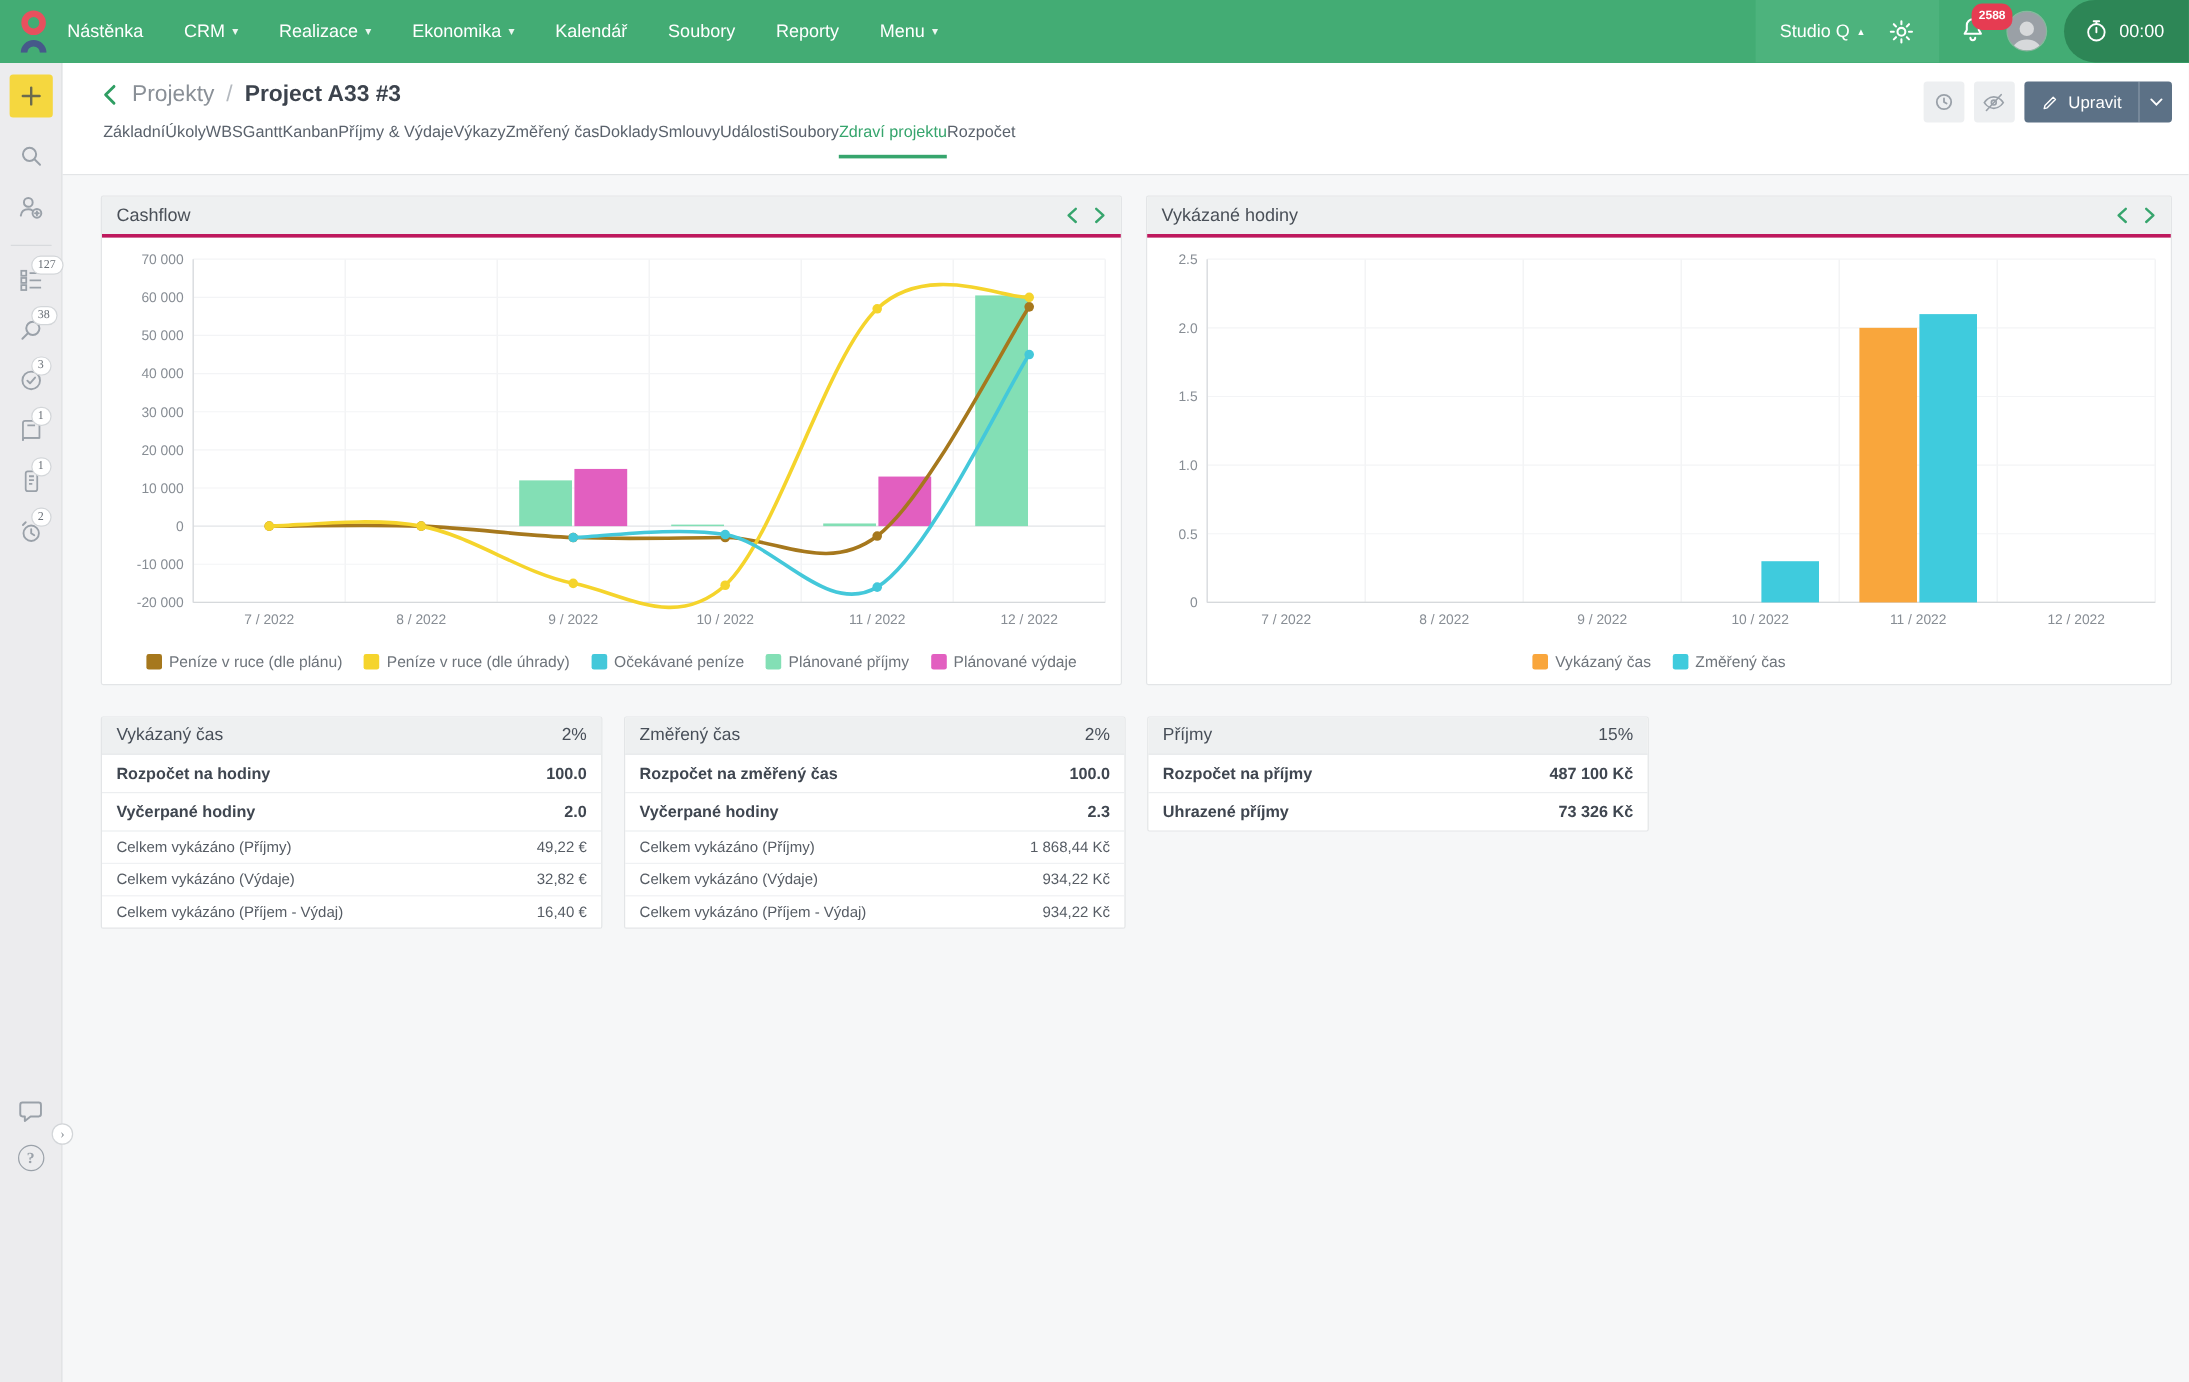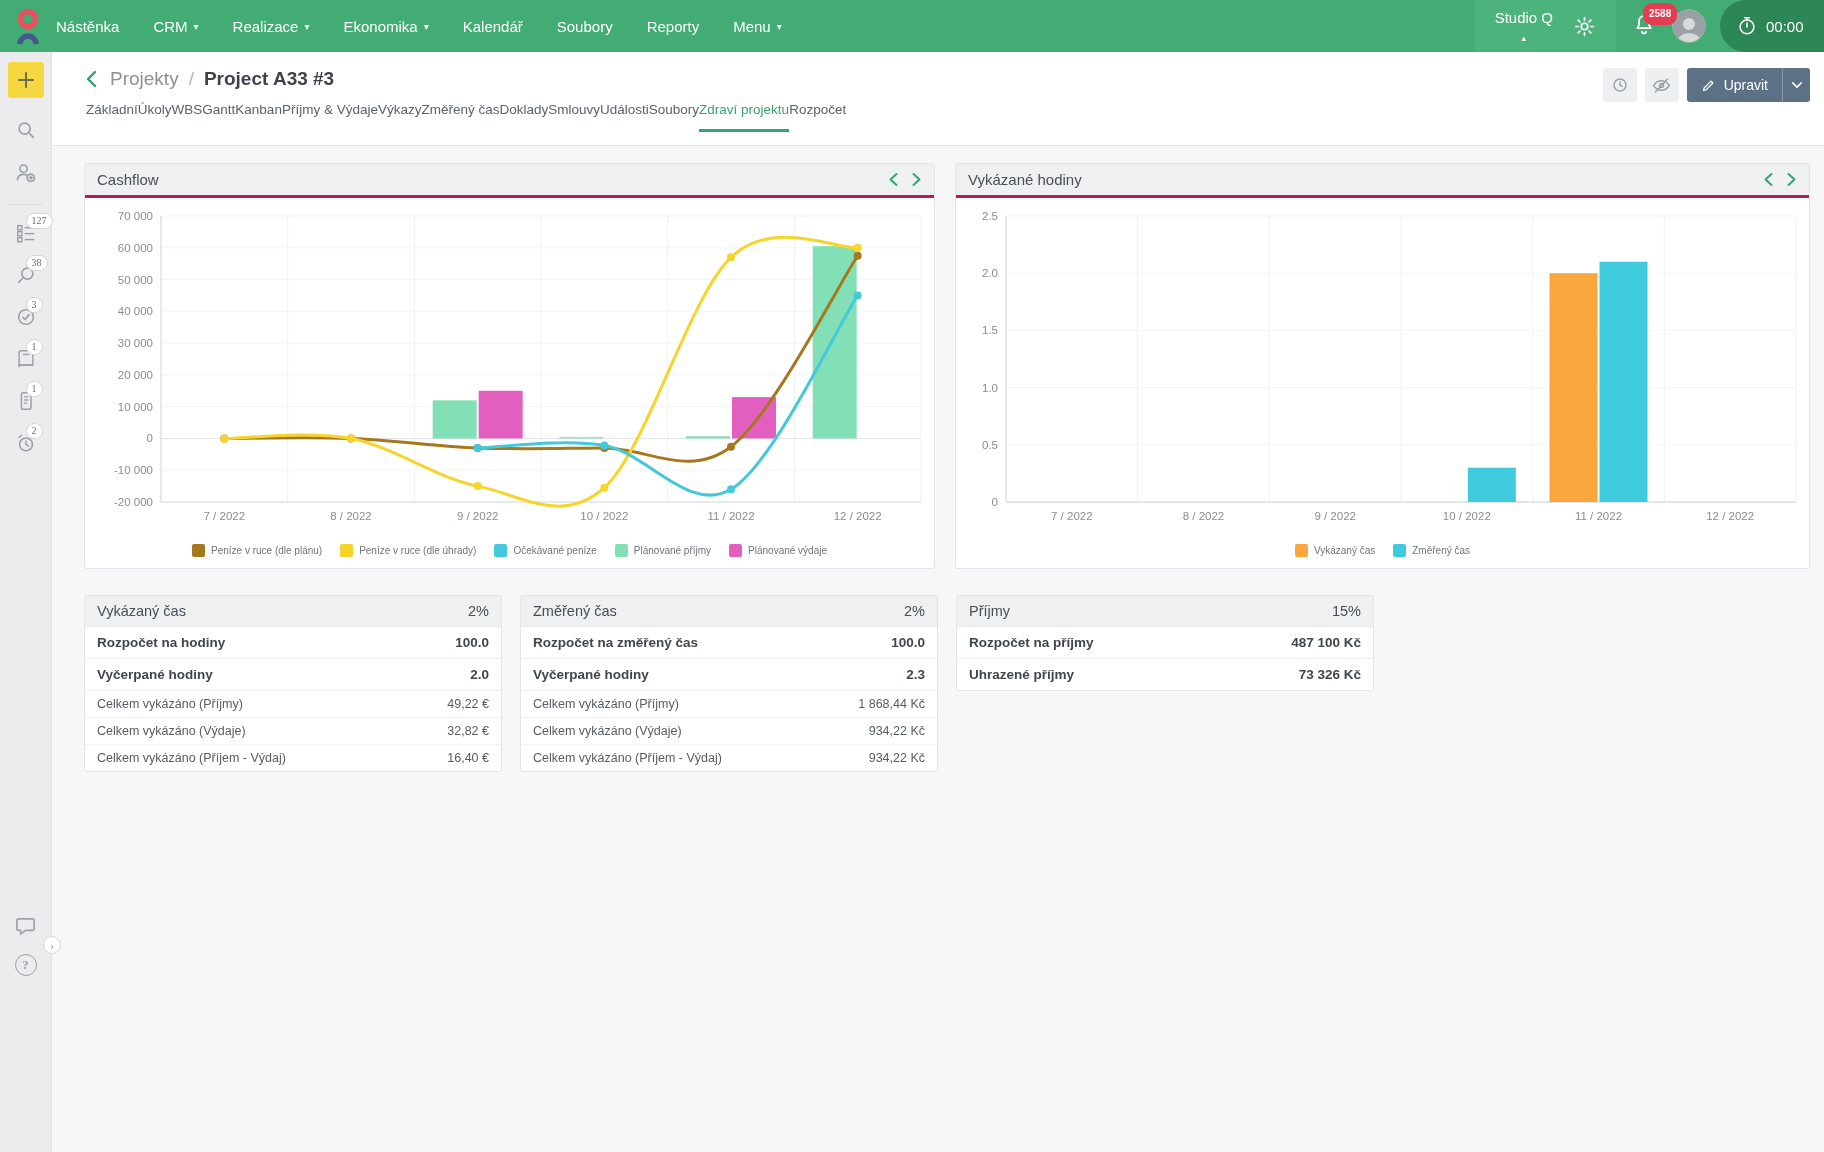--- a/index.html
+++ b/index.html
@@ -7,21 +7,21 @@
   body { font-family:"Liberation Sans", sans-serif; background:#f6f7f8; color:#3f4650; }
 
   
   .navbar { position:fixed; top:0; left:0; width:1824px; height:52px; background:#43ac74; display:flex; align-items:center; z-index:50; }
   .logo-wrap { width:56px; display:flex; justify-content:center; align-items:center; }
   .nav-menu { display:flex; align-items:center; gap:34px; }
   .nav-item { color:#fff; font-size:15px; display:flex; align-items:center; gap:6px; cursor:pointer; white-space:nowrap; }
   .nav-item .caret { font-size:10px; opacity:.9; }
   .nav-right { margin-left:auto; display:flex; align-items:center; height:100%; }
   .nav-panel-light { background:#4db37d; height:100%; display:flex; align-items:center; gap:20px; padding:0 20px; }
-  .workspace { color:#fff; font-size:15px; display:flex; align-items:center; gap:7px; cursor:pointer;flex-direction:column; }
+  .workspace { color:#fff; font-size:15px; display:flex; align-items:center; gap:7px; cursor:pointer; }
   .workspace .caret { font-size:9px; }
   .bell-wrap { position:relative; margin-left:16px; cursor:pointer; }
   .nav-badge { position:absolute; top:-9px; left:11px; background:#e63c52; color:#fff; font-size:10px; font-weight:bold; padding:6px 6px; border-radius:9px; line-height:1; }
   .avatar { width:34px; height:34px; border-radius:50%; margin:0 14px 0 16px; background:#9aa0a6; overflow:hidden; display:flex; align-items:flex-end; justify-content:center; border:1px solid #86b99d; }
   .nav-panel-dark { background:#2d8656; height:52px; width:104px; border-radius:40px 0 0 40px; display:flex; align-items:center; gap:8px; padding-left:16px; }
   .nav-time { color:#fff; font-size:15px; }
 
   
   .sidebar { position:fixed; top:52px; left:0; bottom:0; width:52px; background:#ececee; border-right:1px solid #dfe1e3; display:flex; flex-direction:column; align-items:center; padding-top:10px; z-index:40;font-family:Liberation Serif, serif; }
   .plus-btn { width:36px; height:36px; background:#f5d73f; border-radius:3px; display:flex; align-items:center; justify-content:center; cursor:pointer; margin-bottom:20px; }
@@ -51,21 +51,21 @@
   .content { margin-left:52px; padding:17px 14px 0 32px; }
   .charts-row { display:flex; gap:20px; }
   .card { background:#fff; border:1px solid #e3e5e7; border-radius:2px; }
   .chart-card-left { width:851px; }
   .chart-card-right { flex:1; }
   .card-head { height:34px; background:#eef0f1; display:flex; align-items:center; padding:0 12px; color:#4a5058; font-size:15px; border-bottom:3px solid #be185d; }
   .chart-arrows { margin-left:auto; display:flex; gap:12px; }
   .chart-arrow { cursor:pointer; display:flex; align-items:center; }
   .chart-body { padding:4px 4px 2px; }
   .chart-svg { display:block; width:100%; height:340px; }
-  .legend { display:flex; justify-content:center; align-items:flex-start; gap:18px; font-size:10px; color:#6e747b; padding:2px 0 9px; }
+  .legend { display:flex; justify-content:center; align-items:flex-start; gap:18px; font-size:13px; color:#6e747b; padding:2px 0 9px; }
   .legend-item { display:flex; align-items:center; gap:6px; cursor:pointer; }
   .swatch { width:13px; height:13px; border-radius:2px; }
 
   .stats-row { display:grid; grid-template-columns:repeat(4, 1fr); gap:18px; margin-top:26px; align-items:start; }
   .stat-head { height:31px; background:#eef0f1; display:flex; align-items:center; justify-content:space-between; padding:0 12px; font-size:14.5px; color:#474e58; border-bottom:1px solid #e7e9eb; }
   .stat-row-bold { display:flex; justify-content:space-between; padding:8px 12px; font-size:13.5px; font-weight:bold; color:#3f4650; border-bottom:1px solid #eceef0; }
   .stat-row { display:flex; justify-content:space-between; padding:6px 12px; font-size:12.5px; color:#565c64; border-bottom:1px solid #eff1f3; }
   .stat-card > div:last-child { border-bottom:none; }
 </style>
 </head>

